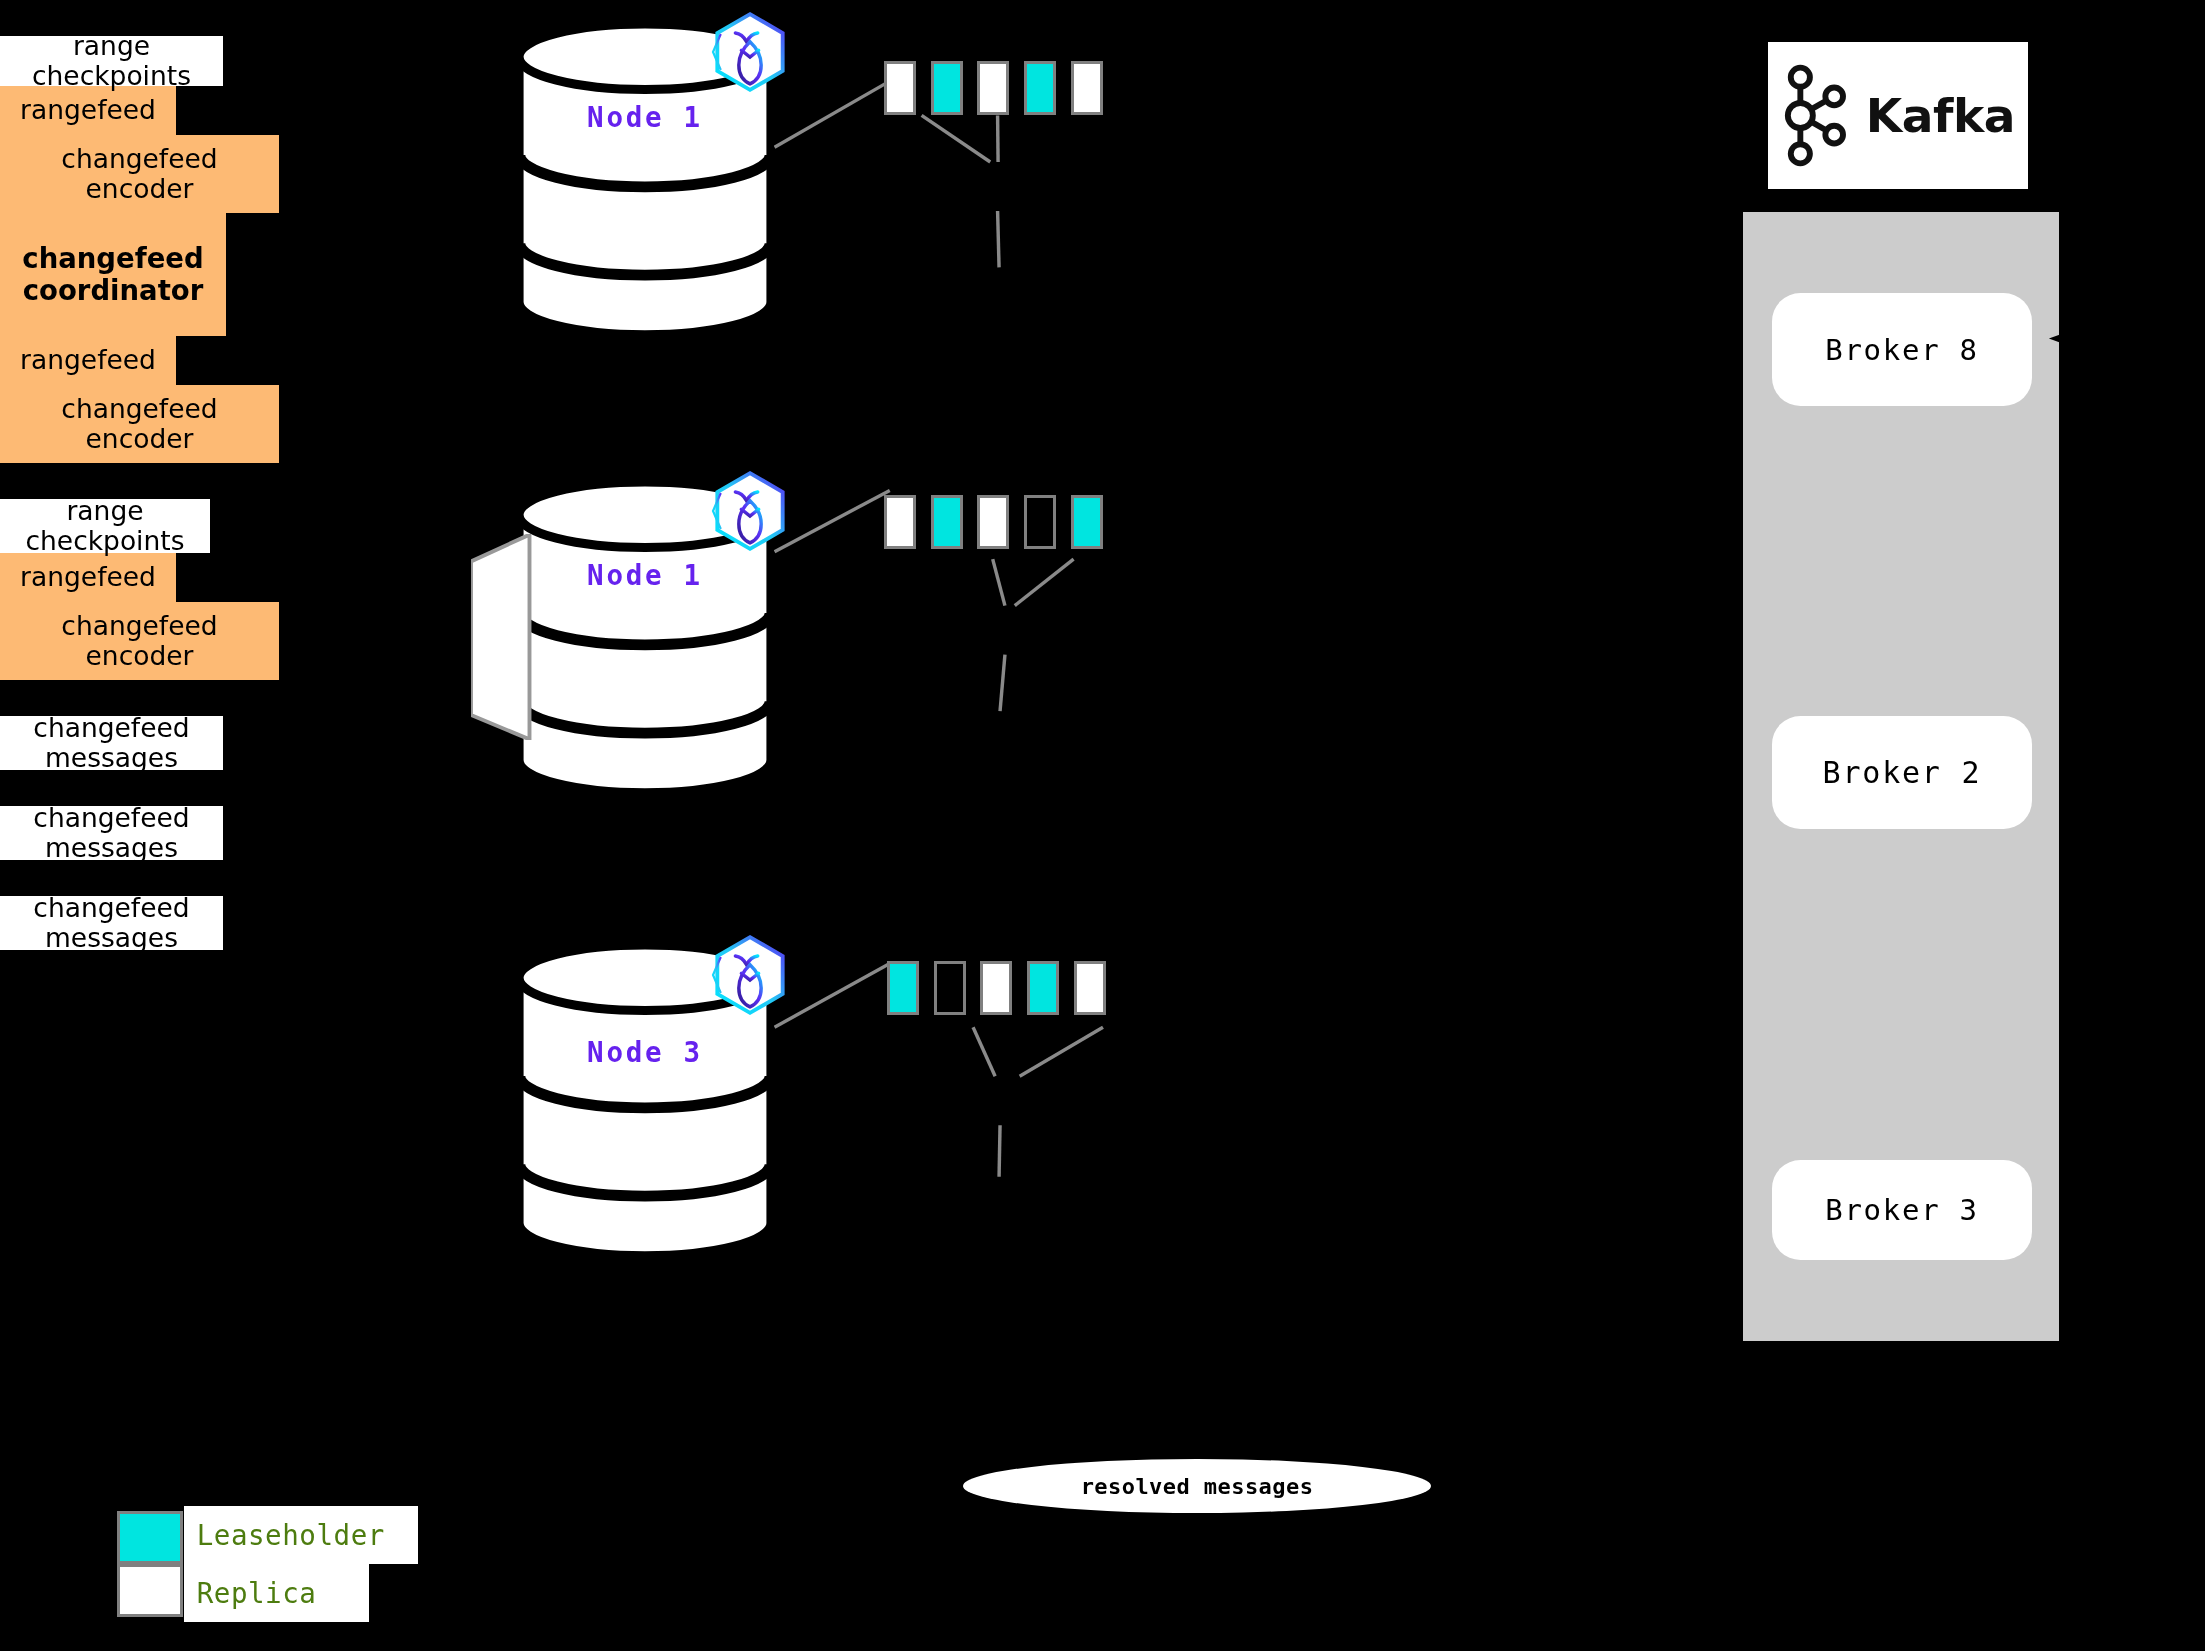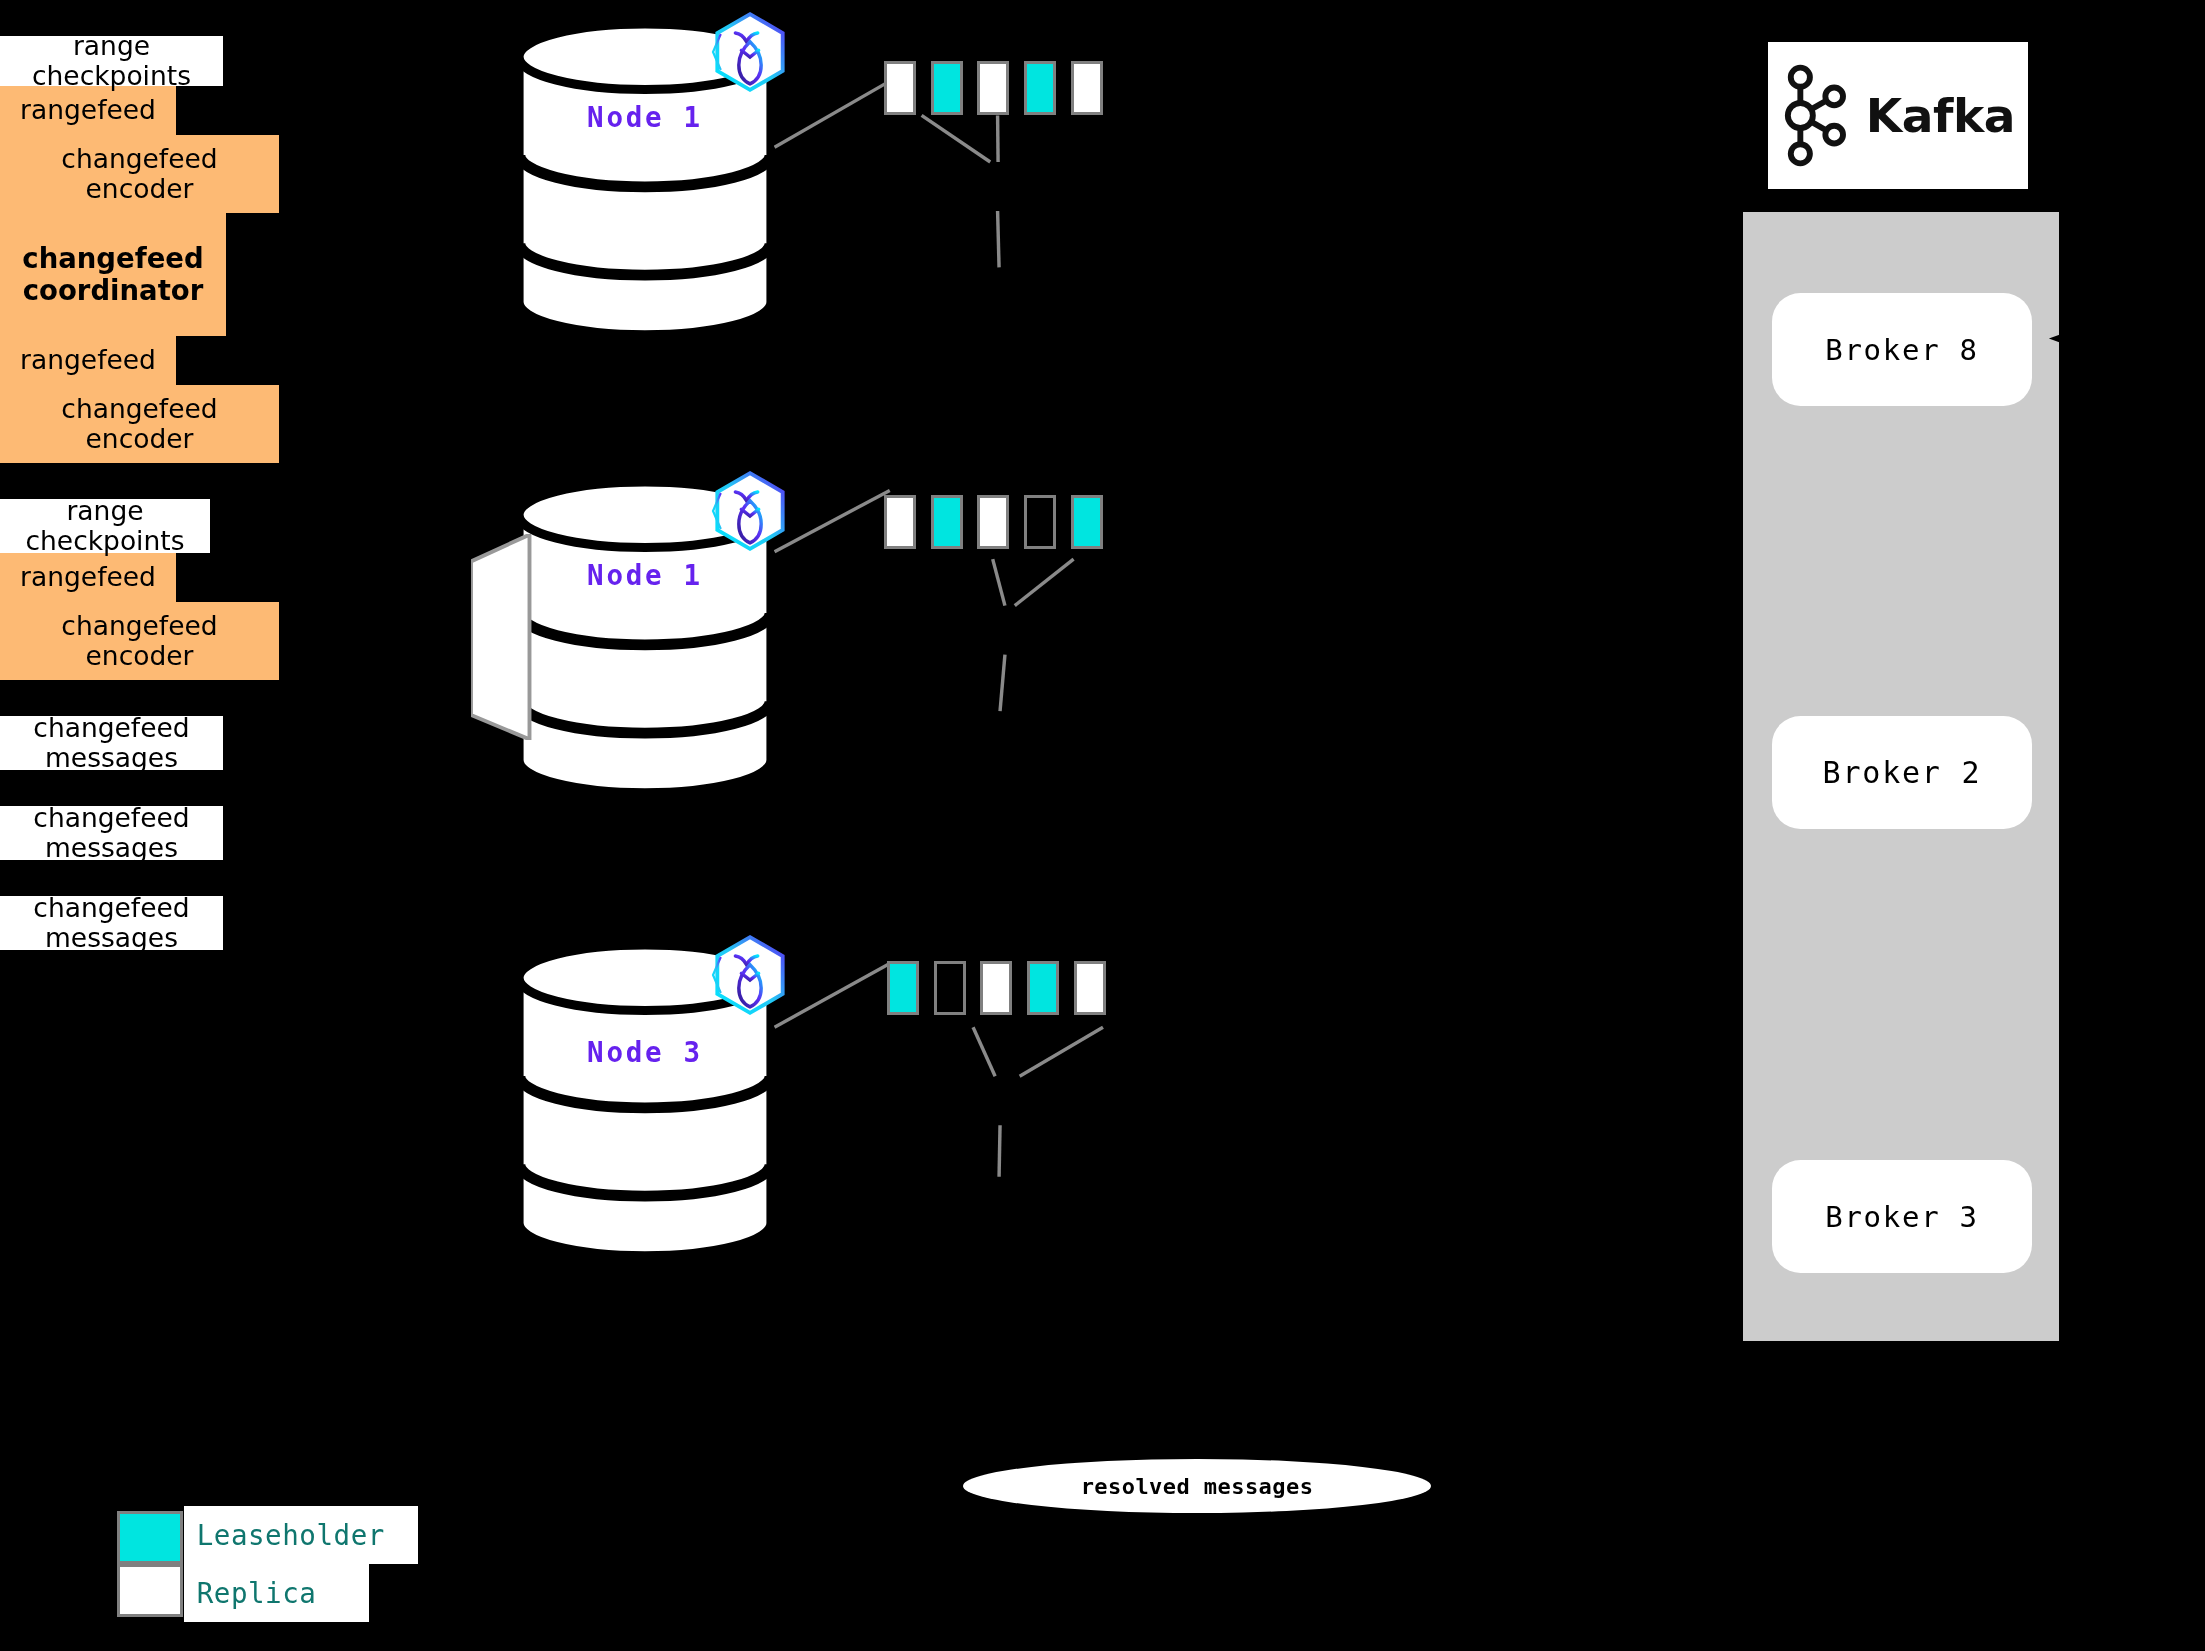--- a/index.html
+++ b/index.html
@@ -64,21 +64,21 @@
   
   .pill{
     position:absolute;background:#ffffff;border-radius:50%/50%;
     display:flex;align-items:center;justify-content:center;
     font-family:"DejaVu Sans Mono",monospace;color:#000;letter-spacing:.02em;
   }
 
   
   .legend-sq{position:absolute;box-sizing:border-box;border:3.9px solid #808080;}
   .legend-lbl{
-    position:absolute;background:#fff;color:#0f766e;
+    position:absolute;background:#fff;color:#4d7c0f;
     font-family:"DejaVu Sans Mono",monospace;
     display:flex;align-items:center;padding-left:12.7px;letter-spacing:.02em;
   }
 
   
   .lines{position:absolute;left:0;top:0;width:2205px;height:1652px;pointer-events:none;}
 </style>
 </head>
 <body>
 
@@ -279,21 +279,21 @@
   </div>
 
   <div class="kafka-panel" style="left:1743px;top:212px;width:316px;height:1129px;"></div>
 
   <svg class="abs" style="left:2035px;top:314px;width:74px;height:59px;" viewBox="0 0 150 120" width="74" height="59">
     <polygon points="28,50 95,26 95,74" fill="#000000"></polygon>
   </svg>
 
   <div class="broker" style="left:1772px;top:293px;width:260px;height:113px;font-size:29px;">Broker 8</div>
   <div class="broker" style="left:1772px;top:716px;width:260px;height:113px;font-size:30px;">Broker 2</div>
-  <div class="broker" style="left:1772px;top:1160px;width:260px;height:113px;font-size:29px;">Broker 3</div>
+  <div class="broker" style="left:1772px;top:1160px;width:260px;height:100px;font-size:29px;">Broker 3</div>
 
   <div class="legend-sq leaseholder-swatch" style="left:117px;top:1511px;width:66px;height:53px;background:#00e5e0;"></div>
   <div class="legend-lbl" style="left:184px;top:1506px;width:221px;height:58px;font-size:27.5px;">Leaseholder</div>
 
   <div class="legend-sq replica-swatch" style="left:117px;top:1564px;width:66px;height:53px;background:#ffffff;"></div>
   <div class="legend-lbl" style="left:184px;top:1564px;width:172px;height:58px;font-size:27.5px;">Replica</div>
 
 </div>
 
 

